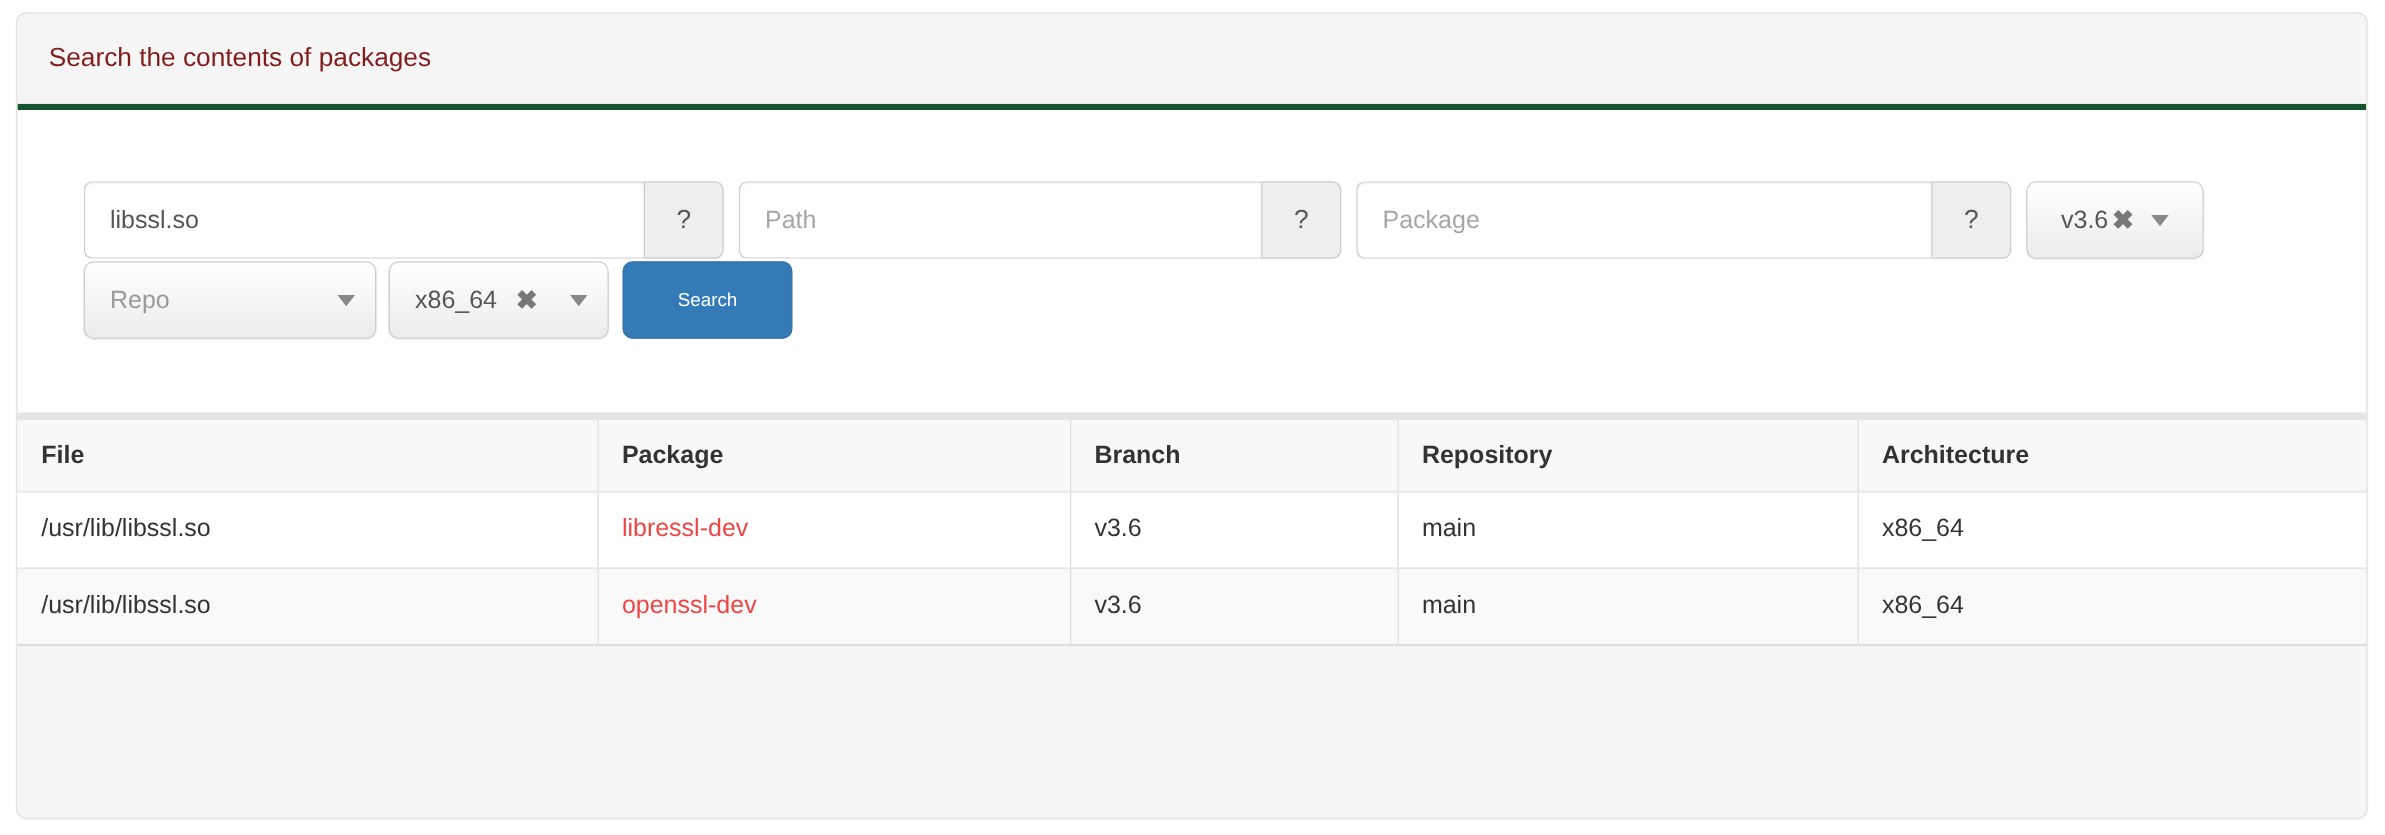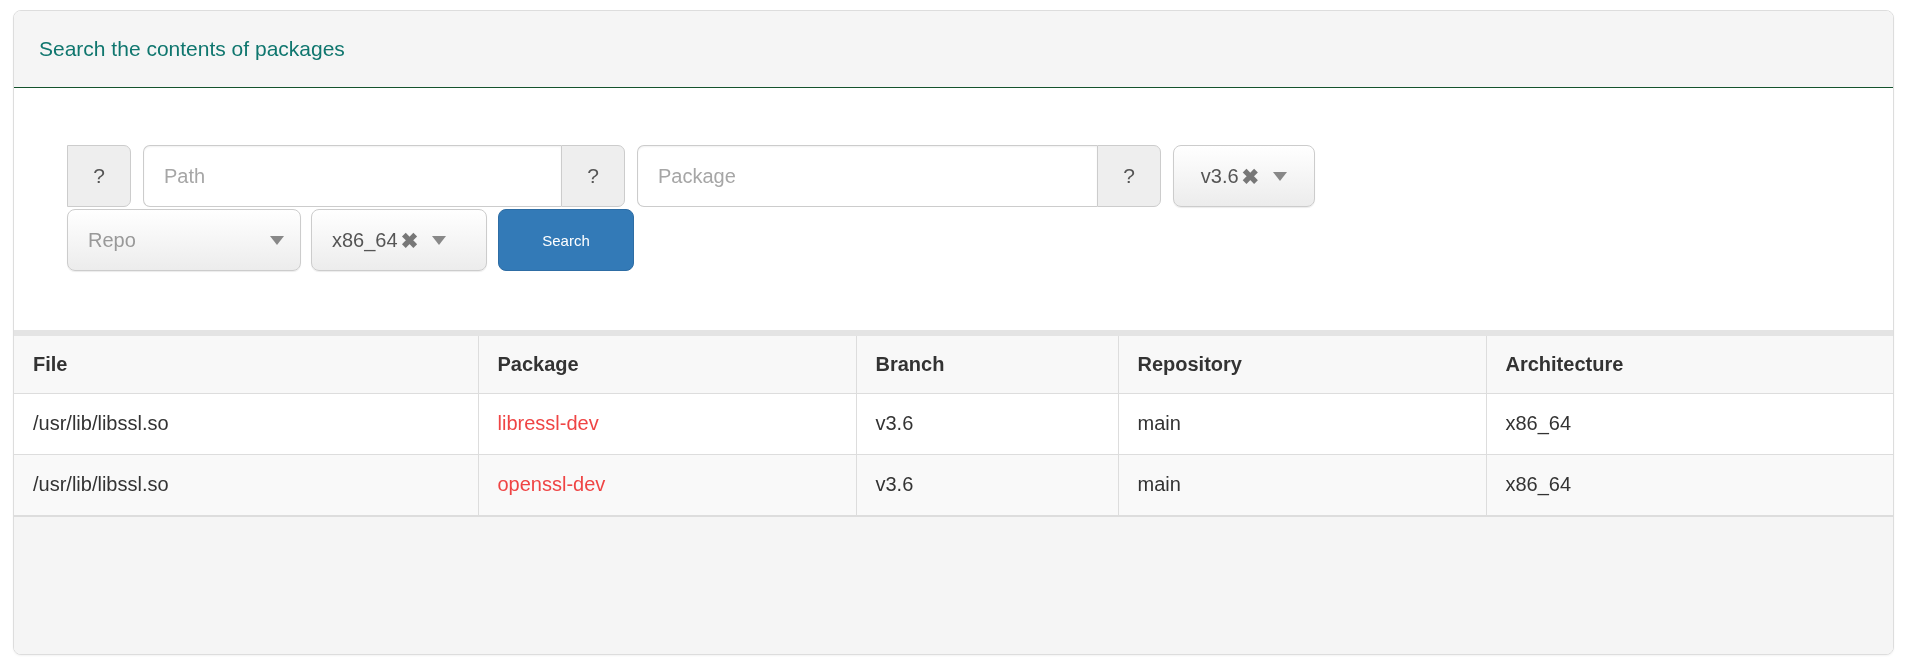--- a/index.html
+++ b/index.html
@@ -18,26 +18,26 @@
     width: 1881px; height: 645px;
     background: #fff;
     border: 1px solid #ddd;
     border-radius: 8px;
     box-shadow: 0 1px 2px rgba(0,0,0,.05);
     display: flex; flex-direction: column;
   }
 
   .panel-heading {
     background: #f5f5f5;
-    border-bottom: 1px solid #14532d;
+    border-bottom: 5px solid #14532d;
     border-radius: 7px 7px 0 0;
     height: 77px; flex: 0 0 77px;
     display: flex; align-items: center;
     padding: 0 25px;
-    font-size: 21px; color: #0f766e;
+    font-size: 21px; color: #7f1d1d;
   }
 
   .panel-body {
     padding: 57px 24px 0 53px;
     flex: 0 0 242px;
   }
   .form-row { display: flex; align-items: stretch; }
   .form-row.second { margin-top: 2px; }
 
   .input-group { display: flex; height: 62px; margin-right: 12px; }
@@ -67,20 +67,21 @@
   .sel-btn {
     height: 62px;
     border: 1px solid #ccc;
     border-radius: 8px;
     background: linear-gradient(#ffffff 0%, #ececec 100%);
     box-shadow: 0 1px 1px rgba(0,0,0,.08);
     display: flex; align-items: center;
     padding: 0 16px 0 20px;
     font-size: 20px; color: #555;
     cursor: pointer;
+    justify-content: space-between;
   }
   .sel-btn .ph { color: #999; }
   .clear-x {
     font-size: 21px; font-weight: bold; color: #777;
     margin-left: 3px; line-height: 1; cursor: pointer;
   }
   .caret {
     width: 0; height: 0;
     border-left: 7px solid transparent;
     border-right: 7px solid transparent;
@@ -146,20 +147,21 @@
 
 <div class="panel">
 
   <div class="panel-heading">
     <span>Search the contents of packages</span>
   </div>
 
   <div class="panel-body">
     <div class="form-row first">
       <div class="input-group">
+        <input class="form-control w1" type="text" value="libssl.so" style="">
         <span class="addon">
           <span>?</span>
         </span>
       </div>
       <div class="input-group">
         <input class="form-control w2" type="text" placeholder="Path" style="">
         <span class="addon">
           <span>?</span>
         </span>
       </div>

